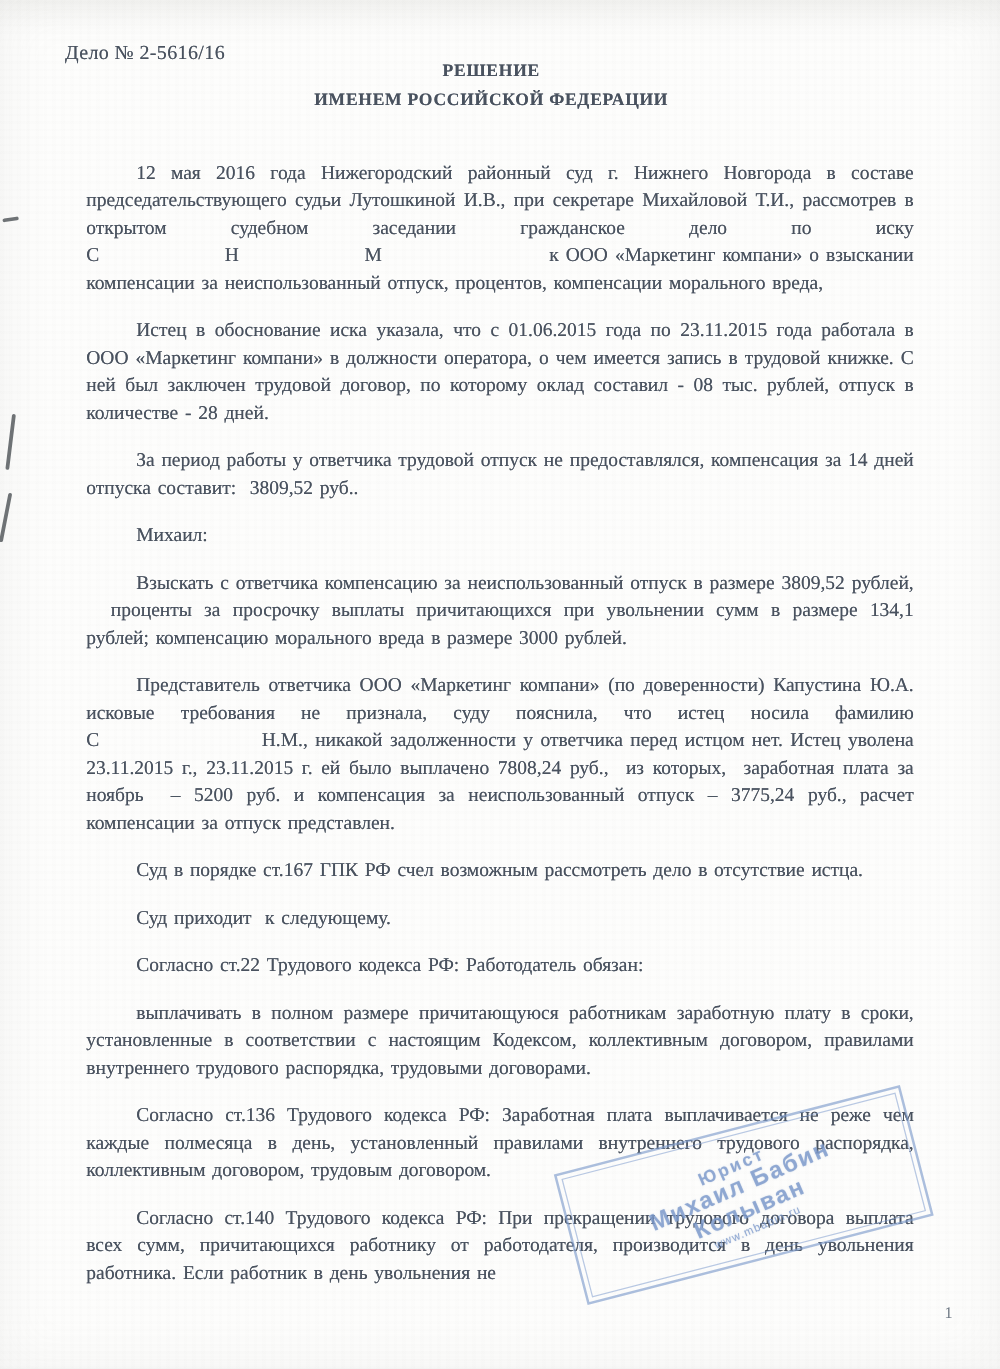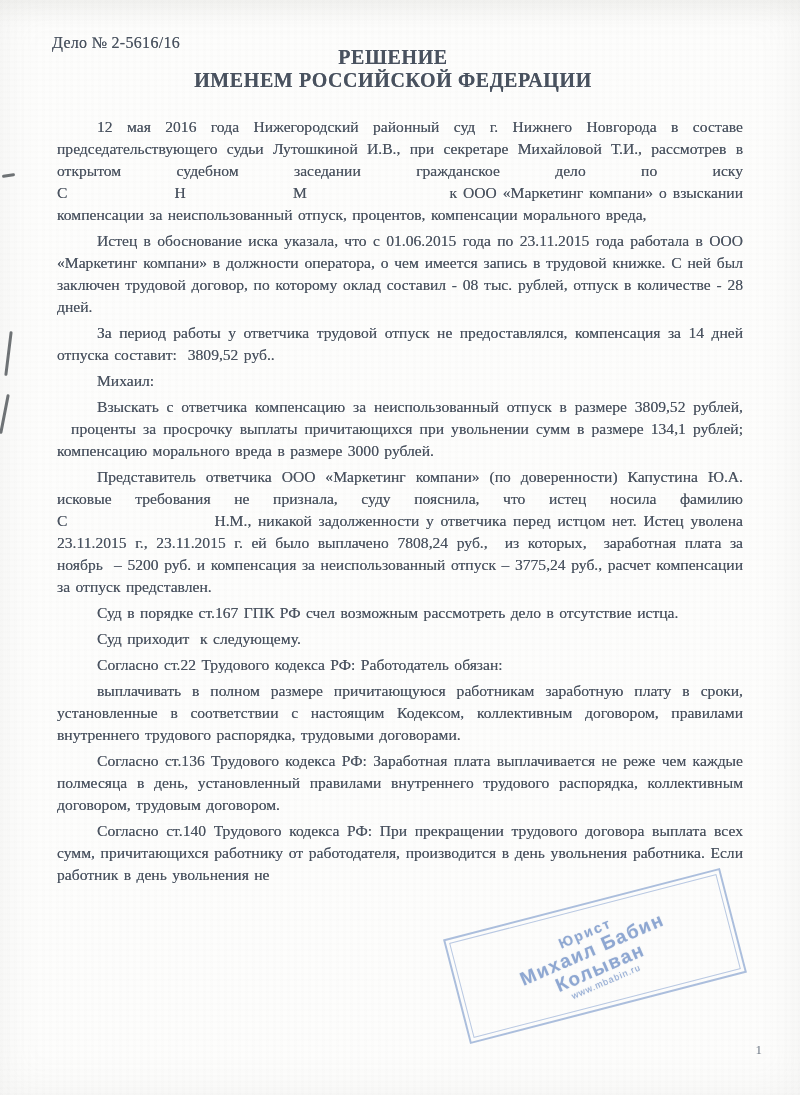--- a/index.html
+++ b/index.html
@@ -25,35 +25,35 @@
     position: absolute;
     top: 34px; left: 52px;
     font-size: 16px;
     letter-spacing: 0.3px;
   }
   .doc-title {
     position: absolute;
     top: 46px; left: 0; right: 14px;
     text-align: center;
     font-weight: bold;
-    font-size: 20px;
+    font-size: 14px;
     line-height: 23px;
     letter-spacing: 0.6px;
   }
   .body-text {
     position: absolute;
     top: 112px; left: 53px;
     width: 694px;
     font-size: 15.6px;
     line-height: 22px;
     text-align: justify;
     word-spacing: 1.5px;
   }
   .body-text p {
-    margin: 4px;
+    margin: 16px;
     text-indent: 40px;
   }
   .section-heading {
     margin: 16px 0 21px 0 !important;
     text-align: center;
     text-indent: 0 !important;
     font-weight: bold;
     font-size: 16.5px;
     letter-spacing: 1.5px;
   }

